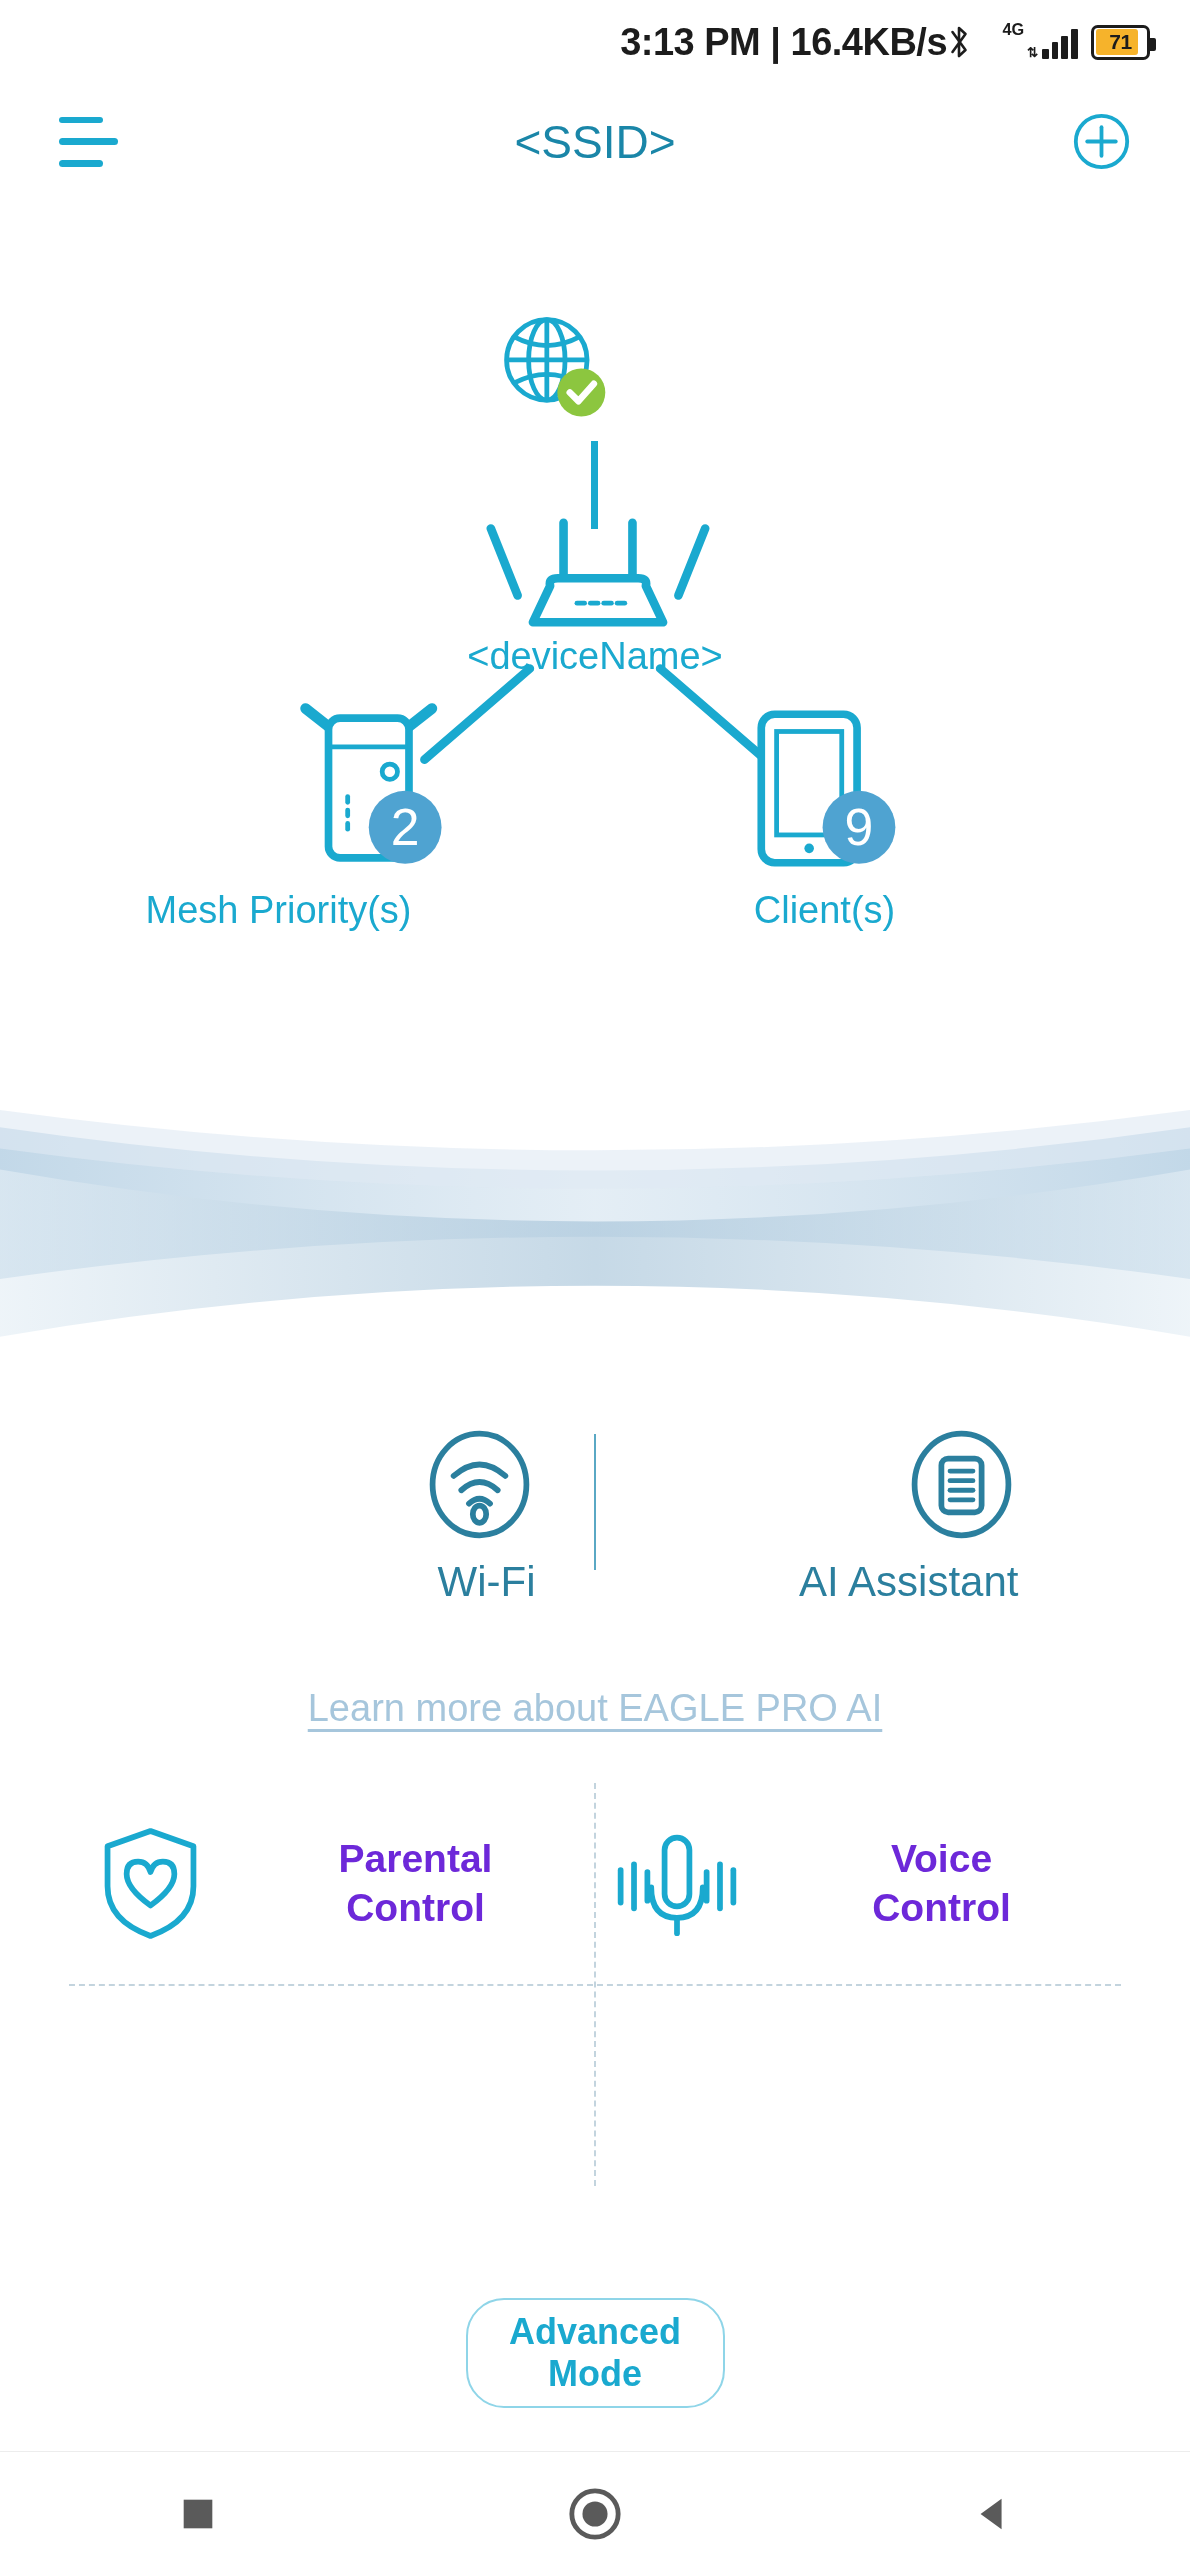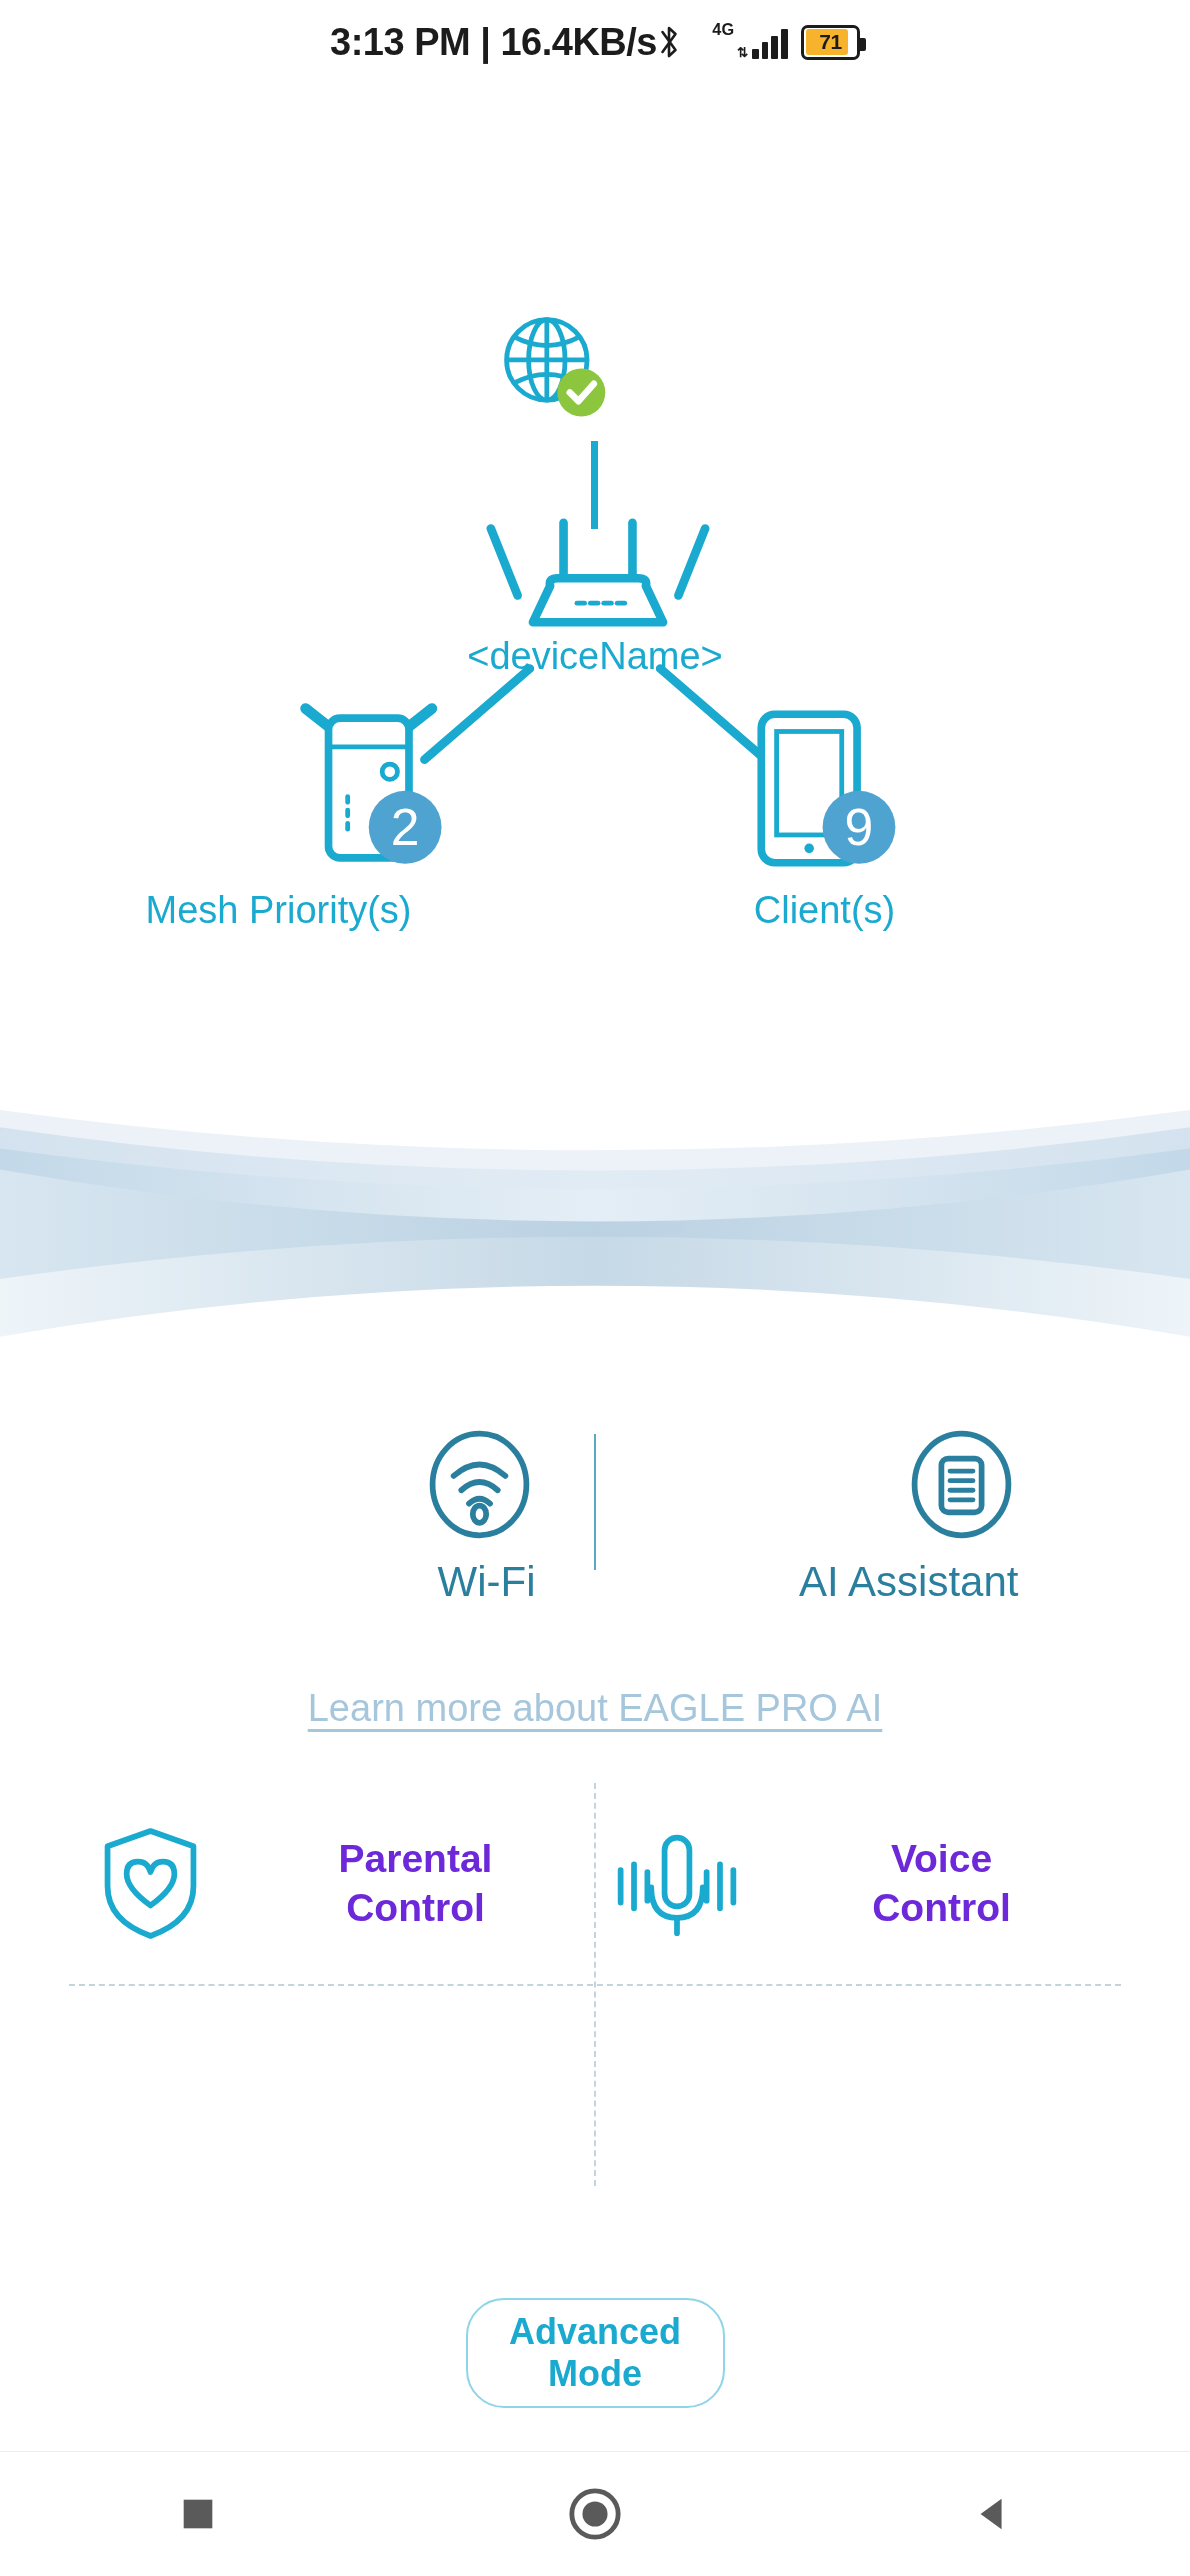--- a/index.html
+++ b/index.html
@@ -7,21 +7,21 @@
     width: 1190px; height: 2576px;
     background: #ffffff;
     font-family: "Liberation Sans", sans-serif;
     overflow: hidden;
   }
   .phone { position: relative; width: 1190px; height: 2576px; background:#fff; }
 
   
   .statusbar {
     position: absolute; top: 0; left: 0; width: 1190px; height: 84px;
-    display: flex; align-items: center; justify-content: center;
+    display: flex; align-items: center; justify-content: flex-end;
     padding: 0 40px;
   }
   .status-left {
     font-size: 38px; font-weight: bold; color: #1c1c1c;
     letter-spacing: -0.5px; display: flex; align-items: center; gap: 0;
   }
   .status-right { display: flex; align-items: center; gap: 13.4px; }
   .bt-icon { width: 25px; height: 38px; }
   .sig-wrap { display: flex; align-items: flex-end; gap: 2.9px; margin-left: 17px; }
   .net-label { font-size: 16.3px; font-weight: bold; color:#1c1c1c; line-height:1; margin-bottom:21px; }
@@ -156,20 +156,33 @@
             <i></i>
           </div>
       </div>
       <div class="battery">
         <div class="fill"></div>
         <div class="pct">71</div>
       </div>
     </div>
   </div>
 
+  <div class="appbar">
+    <div class="hamburger">
+      <span></span>
+        <span></span>
+        <span></span>
+    </div>
+    <div class="appbar-title">&lt;SSID&gt;</div>
+    <svg class="plus-btn" viewBox="0 0 62 62">
+      <circle cx="31" cy="31" r="27" fill="none" stroke="#1aa9cf" stroke-width="4"></circle>
+      <line x1="31" y1="16" x2="31" y2="46" stroke="#1aa9cf" stroke-width="4" stroke-linecap="round"></line>
+      <line x1="16" y1="31" x2="46" y2="31" stroke="#1aa9cf" stroke-width="4" stroke-linecap="round"></line>
+    </svg>
+  </div>
 
   <div class="topology">
 
     <svg style="position:absolute; left:497px; top:113px; width:115px; height:115px;" viewBox="0 0 120 120">
       <circle cx="52" cy="50" r="42" fill="none" stroke="#1aa9cf" stroke-width="5"></circle>
       <ellipse cx="52" cy="50" rx="19" ry="42" fill="none" stroke="#1aa9cf" stroke-width="5"></ellipse>
       <line x1="52" y1="8" x2="52" y2="92" stroke="#1aa9cf" stroke-width="5"></line>
       <line x1="10" y1="50" x2="94" y2="50" stroke="#1aa9cf" stroke-width="5"></line>
       <path d="M18 26 Q52 44 86 26" fill="none" stroke="#1aa9cf" stroke-width="5"></path>
       <path d="M18 74 Q52 56 86 74" fill="none" stroke="#1aa9cf" stroke-width="5"></path>

